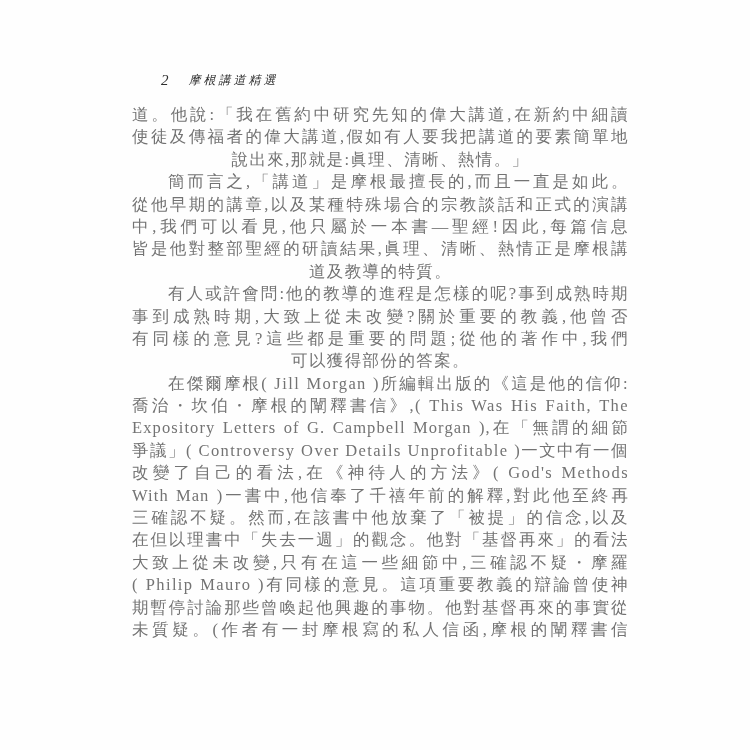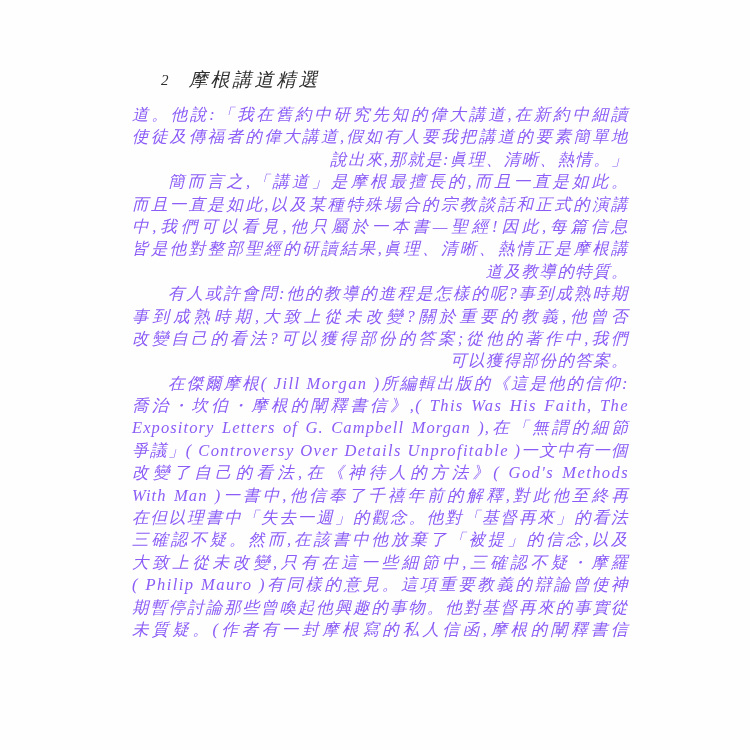--- a/index.html
+++ b/index.html
@@ -26,38 +26,37 @@
     font-style: italic;
     font-size: 15px;
   }
   .running-header .page-num {
     font-size: 15px;
     margin-right: 20px;
     letter-spacing: 0;
   }
   .running-header .book-title {
     letter-spacing: 3px;
-    font-size: 19px;
+    font-size: 12px;
     font-family: Liberation Mono, monospace;
   }
   .text-block {
     position: absolute;
     left: 132px;
     top: 104px;
     width: 497px;
-    color: #8b5cf6;
-    font-style: italic;
+    color: #737373;
   }
   .line {
     height: 22.4px;
     line-height: 22.4px;
     font-size: 16.5px;
     letter-spacing: 1.4px;
     white-space: normal;
-    text-align: right;
+    text-align: center;
     overflow: visible;
   }
   .line.justify {
     text-align: justify;
     text-align-last: justify;
     text-justify: inter-character;
   }
   .line.indent {
     padding-left: 36px;
   }
@@ -71,34 +70,34 @@
 <div class="page">
   <div class="running-header">
     <span class="page-num">2</span>
     <span class="book-title">摩根講道精選</span>
   </div>
   <div class="text-block" id="text-block">
       <div class="line justify">道。他說:「我在舊約中研究先知的偉大講道,在新約中細讀</div>
       <div class="line justify">使徒及傳福者的偉大講道,假如有人要我把講道的要素簡單地</div>
       <div class="line">說出來,那就是:眞理、清晰、熱情。」</div>
       <div class="line indent justify">簡而言之,「講道」是摩根最擅長的,而且一直是如此。</div>
-      <div class="line justify">而且一直是如此,以及某種特殊場合的宗教談話和正式的演講</div>
+      <div class="line justify">從他早期的講章,以及某種特殊場合的宗教談話和正式的演講</div>
       <div class="line justify">中,我們可以看見,他只屬於一本書—聖經!因此,每篇信息</div>
       <div class="line justify">皆是他對整部聖經的研讀結果,眞理、清晰、熱情正是摩根講</div>
       <div class="line">道及教導的特質。</div>
       <div class="line indent justify">有人或許會問:他的教導的進程是怎樣的呢?事到成熟時期</div>
       <div class="line justify">事到成熟時期,大致上從未改變?關於重要的教義,他曾否</div>
-      <div class="line justify">改變自己的看法?可以獲得部份的答案;從他的著作中,我們</div>
+      <div class="line justify">有同樣的意見?這些都是重要的問題;從他的著作中,我們</div>
       <div class="line">可以獲得部份的答案。</div>
       <div class="line indent justify">在傑爾摩根( Jill Morgan )所編輯出版的《這是他的信仰:</div>
       <div class="line justify">喬治・坎伯・摩根的闡釋書信》,( This Was His Faith, The</div>
       <div class="line justify latin-start">Expository Letters of G. Campbell Morgan ),在「無謂的細節</div>
       <div class="line justify">爭議」( Controversy Over Details Unprofitable )一文中有一個</div>
       <div class="line justify">改變了自己的看法,在《神待人的方法》( God's Methods</div>
       <div class="line justify latin-start">With Man )一書中,他信奉了千禧年前的解釋,對此他至終再</div>
+      <div class="line justify">三確認不疑。然而,在該書中他放棄了「被提」的信念,以及</div>
       <div class="line justify">在但以理書中「失去一週」的觀念。他對「基督再來」的看法</div>
-      <div class="line justify">三確認不疑。然而,在該書中他放棄了「被提」的信念,以及</div>
       <div class="line justify">大致上從未改變,只有在這一些細節中,三確認不疑・摩羅</div>
       <div class="line justify">( Philip Mauro )有同樣的意見。這項重要教義的辯論曾使神</div>
       <div class="line justify">期暫停討論那些曾喚起他興趣的事物。他對基督再來的事實從</div>
       <div class="line justify">未質疑。(作者有一封摩根寫的私人信函,摩根的闡釋書信</div>
     </div>
 </div>
 
 </body></html>

